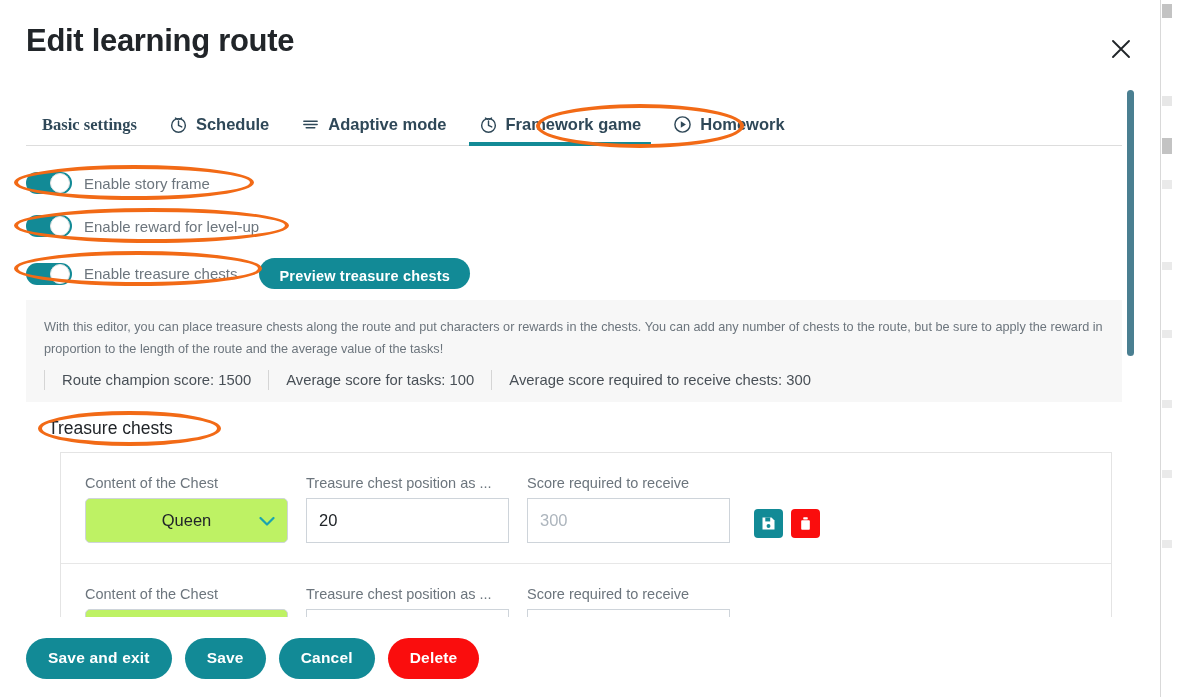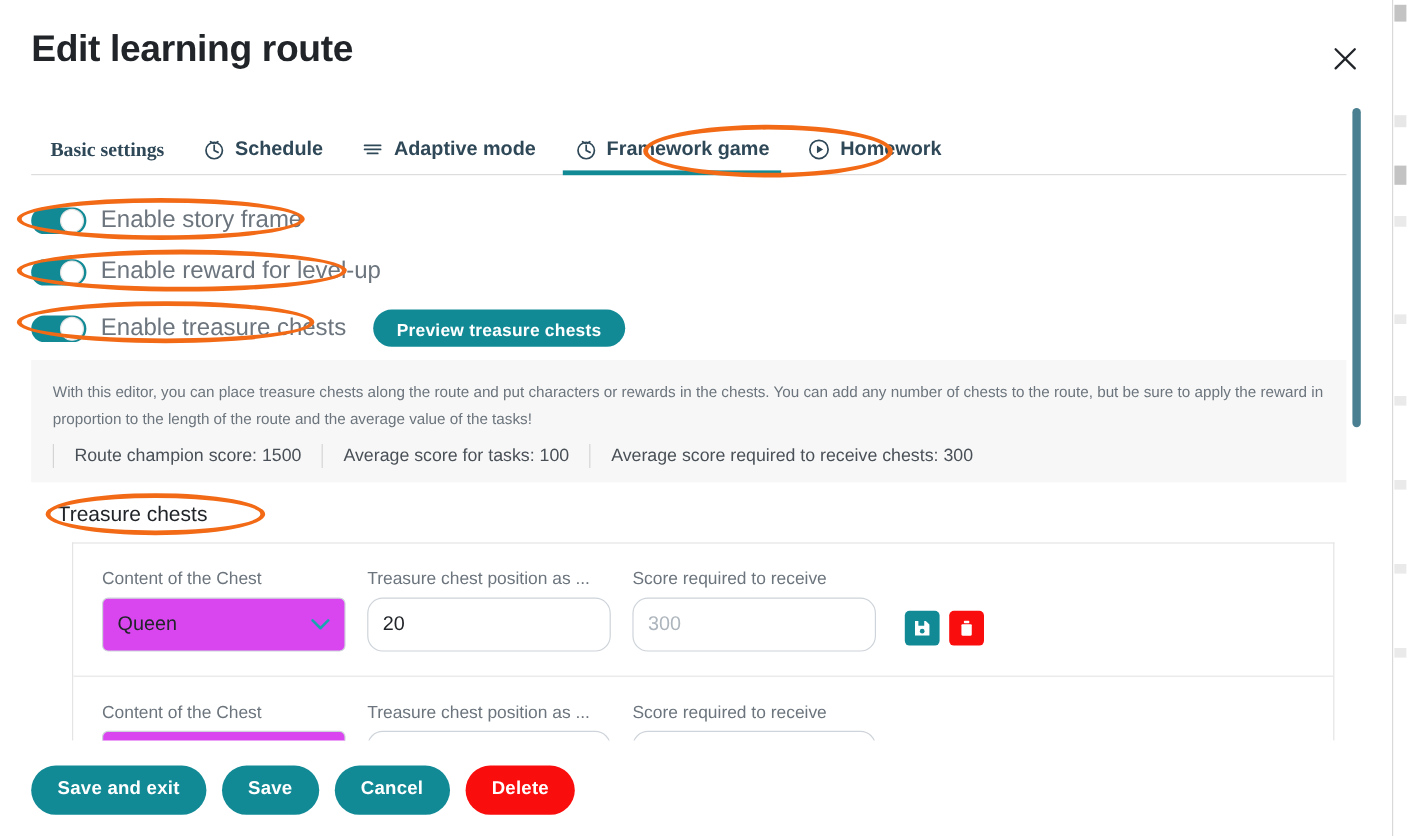--- a/index.html
+++ b/index.html
@@ -119,21 +119,21 @@
   }
   .switch .knob {
     position: absolute;
     top: 1px; left: 24px;
     width: 20px; height: 20px;
     border-radius: 50%;
     background: #ffffff;
     border: 1px solid #e3e3e3;
   }
   .switch-label {
-    font-size: 20px;
+    font-size: 15px;
     color: #6c757d;
     white-space: nowrap;
   }
 
   .btn-preview {
     margin-left: 10px;
     background: #128a96;
     color: #ffffff;
     font-size: 14.5px;
     font-weight: bold;
@@ -213,37 +213,38 @@
   }
   .field.w-sel { width: 203px; }
   .field.w-pos { width: 203px; }
   .field.w-score { width: 203px; }
 
   .select-box {
     position: relative;
     height: 45px;
     border: 1px solid #ced4da;
     border-radius: 5px;
-    background: #d946ef;
+    background: #bef264;
     display: flex;
     align-items: center;
     padding: 0 12px;
     font-size: 16.5px;
     color: #212529;
     cursor: pointer;
+    justify-content: center;
   }
   .select-box .caret {
     position: absolute;
     right: 12px; top: 50%;
     transform: translateY(-50%);
   }
   .text-input {
     height: 45px;
     border: 1px solid #ced4da;
-    border-radius: 13px;
+    border-radius: 0;
     background: #ffffff;
     padding: 16px 12px;
     font-size: 16.5px;
     color: #212529;
     font-family: "Liberation Sans", sans-serif;
     width: 100%;
   }
   .text-input::placeholder { color: #adb5bd; }
 
   .row-actions {

